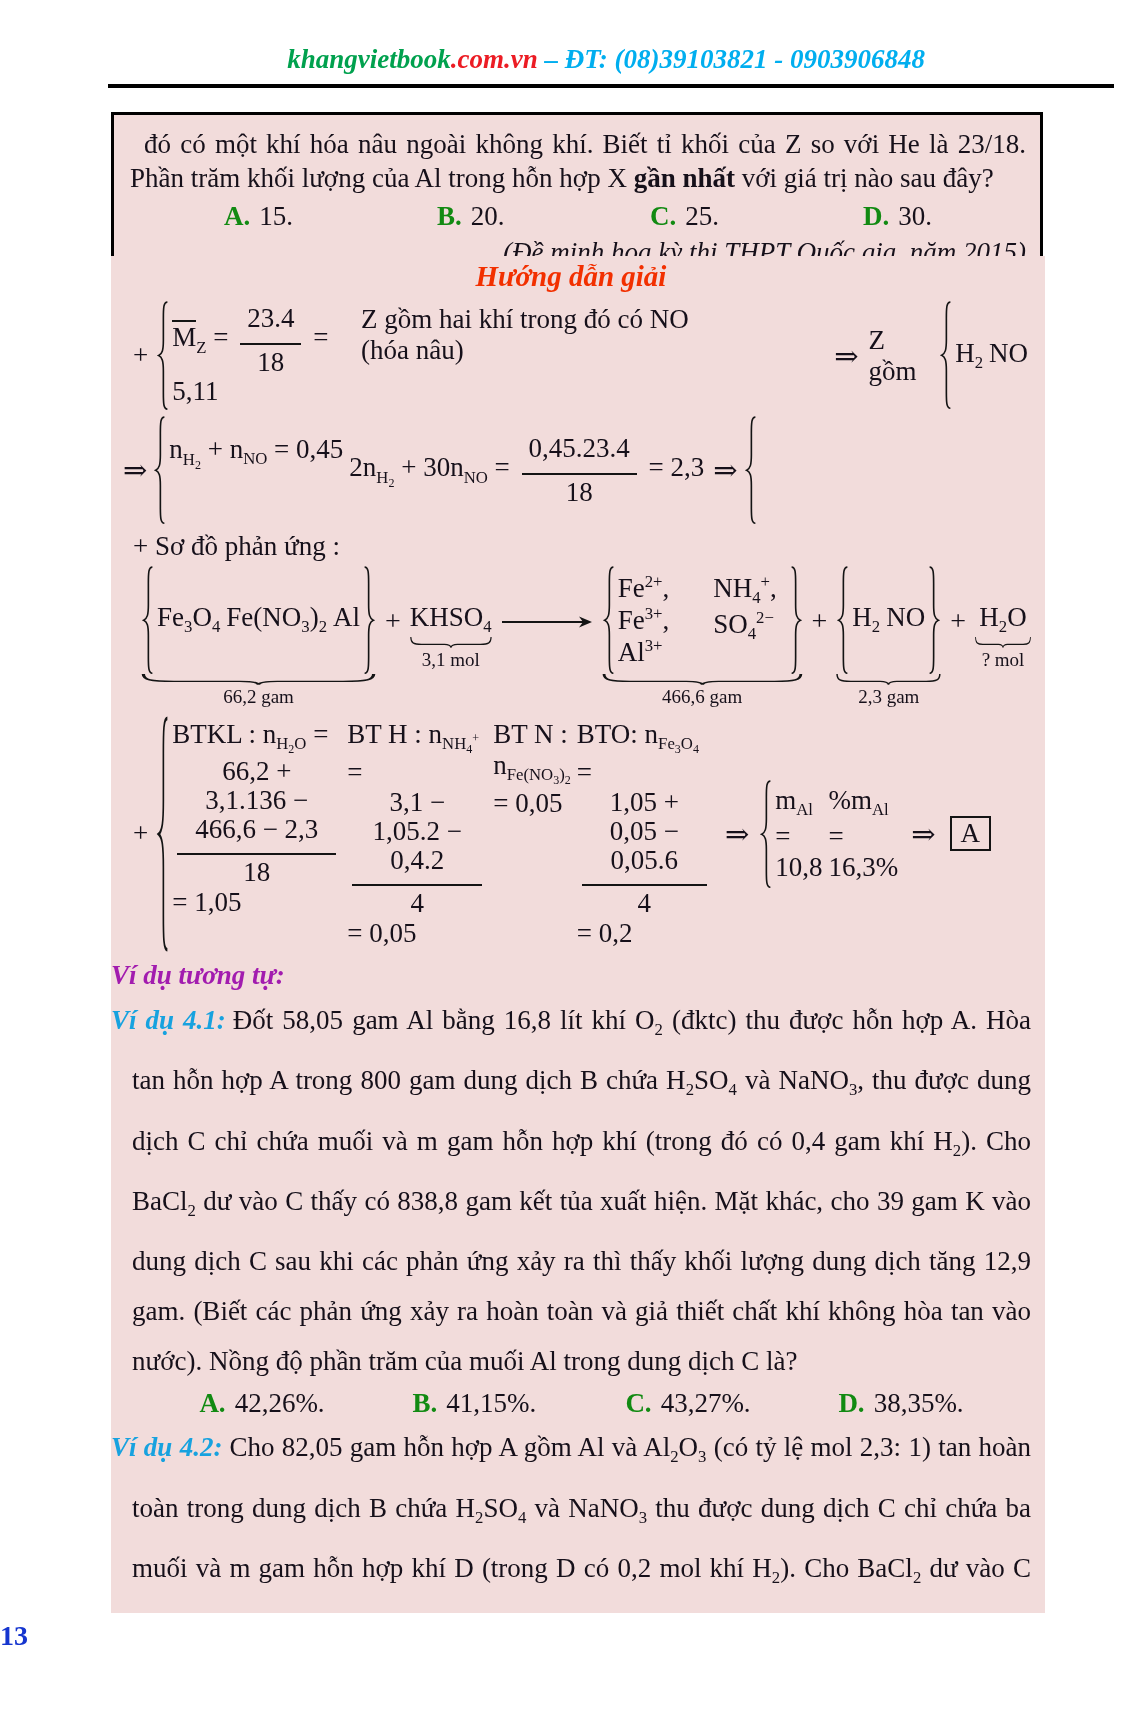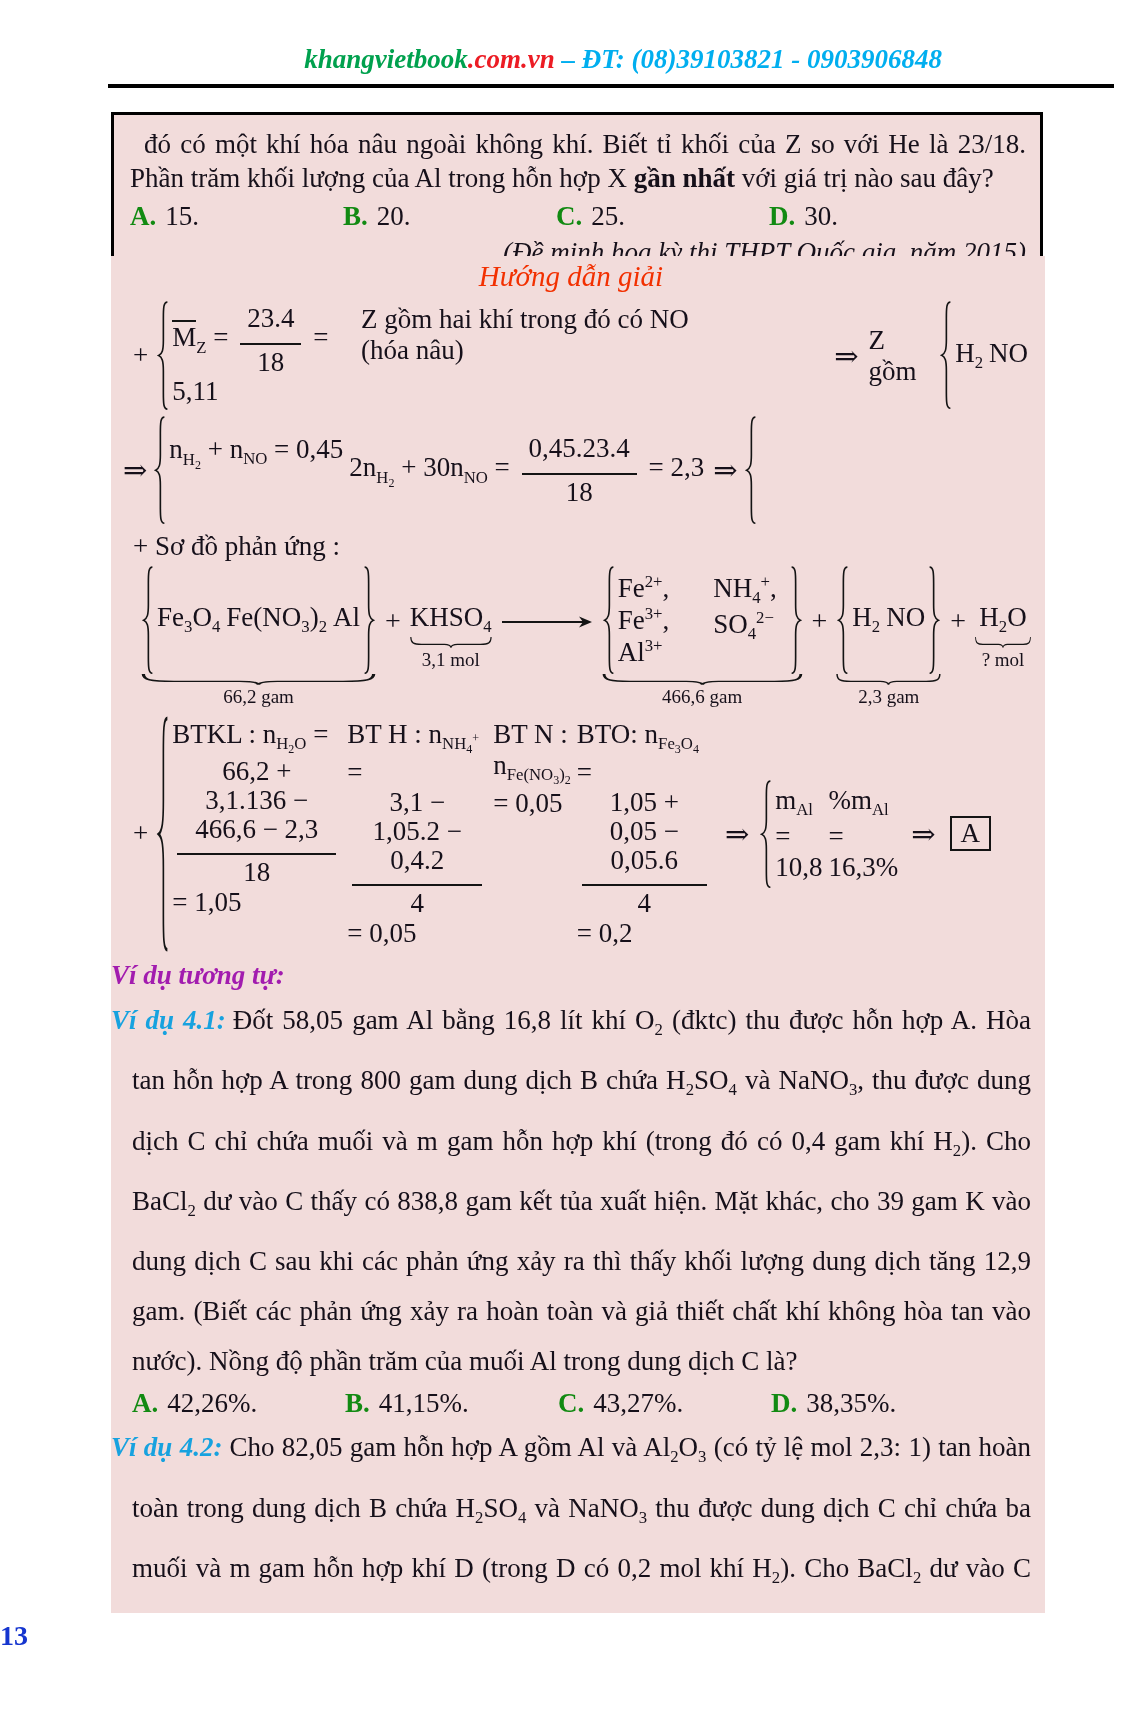--- a/index.html
+++ b/index.html
@@ -1,35 +1,35 @@
 <!DOCTYPE html>
 <html><head>
 <meta charset="utf-8">
 <style>
   html,body{margin:0;padding:0;background:#ffffff;}
   .page{position:relative;width:1141px;height:1725px;background:#fff;overflow:hidden;
         font-family:"Liberation Serif","DejaVu Serif",serif;color:#16101a;}
   
-  .header{position:absolute;top:44px;left:116px;width:1006px;box-sizing:border-box;
+  .header{position:absolute;top:44px;left:99px;width:1006px;box-sizing:border-box;
           text-align:right;padding-right:180px;font-size:27px;font-weight:bold;font-style:italic;white-space:nowrap;}
   .brand{color:#00a14e}.domain{color:#ec1c24}.contact{color:#00aeef}
   .rule{position:absolute;top:84px;left:108px;width:1006px;height:4px;background:#000;}
   
   .qbox{position:absolute;top:112px;left:111px;width:932px;box-sizing:border-box;border:3px solid #000;
         background:#f2dcdb;padding:12px 14px 4px 16px;font-size:27px;line-height:34px;}
   .qtext{text-align:justify;text-indent:14px;}
-  .choices{display:flex;margin-top:4px;}
+  .choices{display:flex;margin-top:4px;justify-content:center;}
   .choice{width:213px;white-space:nowrap;}
   .choice:last-child{width:auto;}
   .clabel{color:#128a12;font-weight:bold;margin-right:9px;}
   .qsource{text-align:right;font-style:italic;margin-top:2px;}
   
   .main{position:absolute;top:256px;left:111px;width:934px;height:1357px;background:#f2dcdb;
         box-sizing:border-box;padding:2px 14px 0 0;overflow:hidden;font-size:27px;}
-  .soltitle{text-align:center;color:#f23000;font-weight:normal;font-style:italic;font-size:29px;margin:2px 0 8px;}
+  .soltitle{text-align:center;color:#f23000;font-weight:bold;font-style:italic;font-size:29px;margin:2px 0 8px;}
   
   .mrow{display:flex;align-items:center;margin-left:22px;margin-bottom:6px;}
   .plus{margin-right:8px;}
   .imp{font-size:29px;margin:0 10px;flex:none;}
   .sys{display:flex;align-items:center;}
   .rows{display:flex;flex-direction:row;justify-content:center;}
   .rows>div{padding:3px 3px;}
   .brL,.brR{align-self:stretch;width:13px;flex:none;}
   svg.brace{width:100%;height:100%;display:block;}
   .frac{display:inline-block;vertical-align:middle;text-align:center;margin:0 5px;line-height:1.06;}

